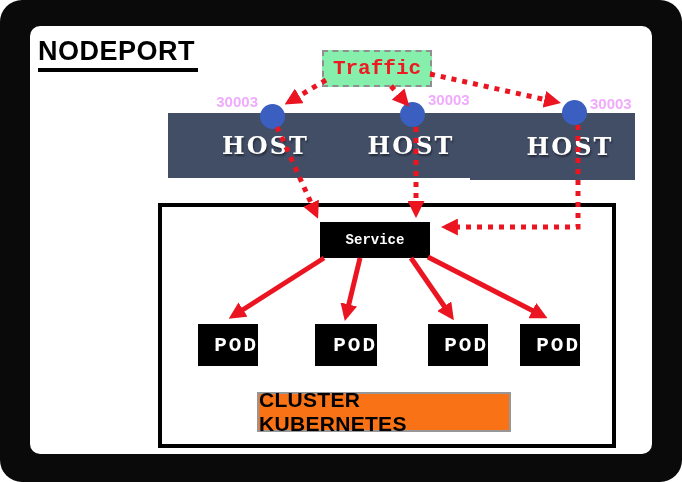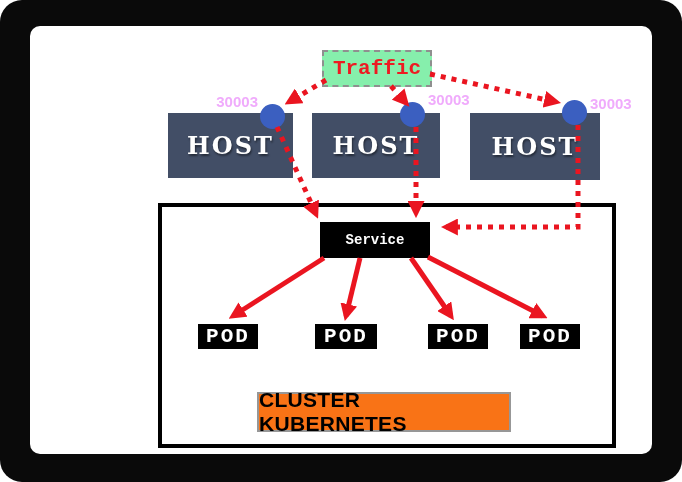--- a/index.html
+++ b/index.html
@@ -6,21 +6,21 @@
   .canvas{position:relative;width:682px;height:482px;background:#0a0a0a;border-radius:22px;overflow:hidden;}
   .page{position:absolute;left:30px;top:26px;width:622px;height:428px;background:#ffffff;border-radius:10px;}
 
   .title{position:absolute;left:38px;top:36px;font-size:27px;font-weight:800;color:#000;
          letter-spacing:.5px;border-bottom:4px solid #000;padding:0 3px 1px 0;}
 
   .traffic{position:absolute;left:322px;top:50px;width:106px;height:33px;
            border:2px dashed #8f8f8f;display:flex;align-items:center;justify-content:center;
            font-family:"Liberation Mono",monospace;font-weight:700;font-size:21px;color:#ee1a22;background:#86efac;}
 
-  .host{position:absolute;background:#424e66;display:flex;align-items:center;justify-content:center;}
+  .host{position:absolute;background:#424e66;display:flex;align-items:center;justify-content:center;padding-left:35px;}
   .host span{color:#fff;font-family:"DejaVu Serif",serif;font-weight:700;font-size:24px;
              letter-spacing:2px;text-shadow:1px 2px 2px rgba(0,0,0,.45);}
   .h1{left:168px;top:113px;width:125px;height:65px;}
   .h2{left:312px;top:113px;width:128px;height:65px;}
   .h3{left:470px;top:113px;width:130px;height:67px;}
 
   .port{position:absolute;width:25px;height:25px;border-radius:50%;background:#3b5fc0;}
   .c1{left:260px;top:104px;}
   .c2{left:400px;top:102px;}
   .c3{left:562px;top:100px;}
@@ -29,39 +29,40 @@
   .l1{left:206px;top:93px;width:52px;text-align:right;}
   .l2{left:428px;top:91px;}
   .l3{left:590px;top:95px;}
 
   .cluster{position:absolute;left:158px;top:203px;width:450px;height:237px;border:4px solid #000;background:transparent;}
 
   .service{position:absolute;left:320px;top:222px;width:110px;height:36px;background:#000;
            display:flex;align-items:center;justify-content:center;}
   .service span{color:#fff;font-family:"Liberation Mono",monospace;font-weight:700;font-size:14px;}
 
-  .pod{position:absolute;top:324px;height:25px;background:#000;display:flex;align-items:center;justify-content:center;}
+  .pod{position:absolute;top:324px;height:42px;background:#000;display:flex;align-items:center;justify-content:flex-end;}
   .pod span{color:#fff;font-family:"Liberation Mono",monospace;font-weight:700;font-size:21px;letter-spacing:2px;}
   .p1{left:198px;width:60px;}
   .p2{left:315px;width:62px;}
   .p3{left:428px;width:60px;}
   .p4{left:520px;width:60px;}
 
   .cluster-label{position:absolute;left:257px;top:392px;width:250px;height:36px;background:#f97316;
                  border:2px solid #979797;display:flex;align-items:center;justify-content:center;}
   .cluster-label span{font-weight:800;font-size:21px;color:#000;letter-spacing:.3px;}
 
   .overlay{position:absolute;left:0;top:0;width:682px;height:482px;pointer-events:none;}
 </style>
 </head>
 <body>
 
 <div class="canvas">
   <div class="page"></div>
 
+  <div class="title">NODEPORT</div>
 
   <div class="traffic">
     <span>Traffic</span>
   </div>
 
   <div class="host h1">
     <span>HOST</span>
   </div>
   <div class="host h2">
     <span>HOST</span>

